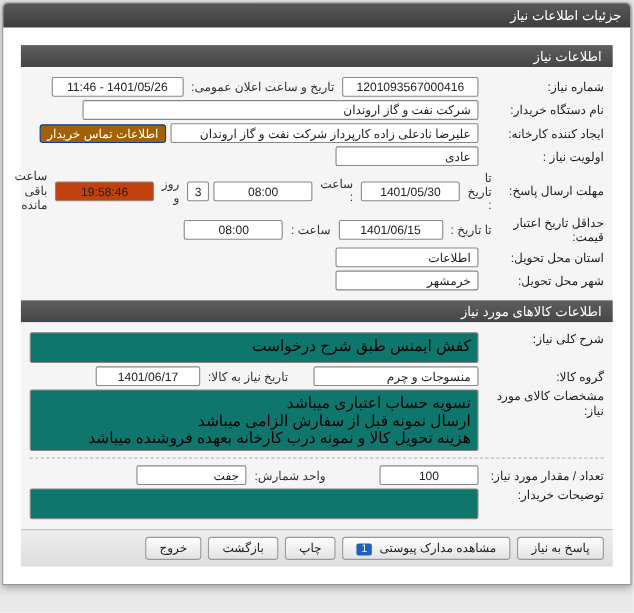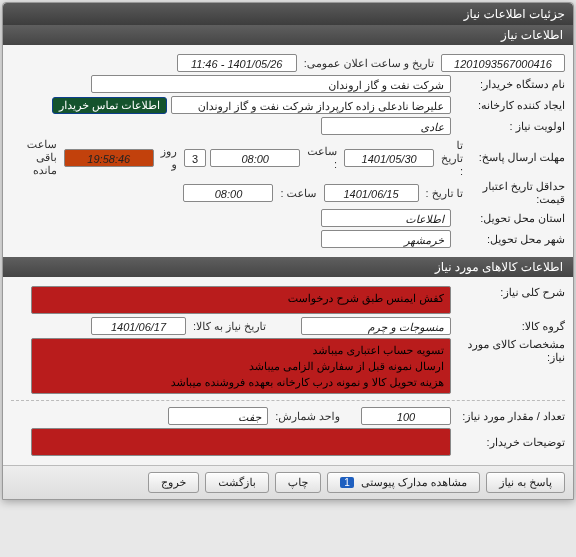--- a/index.html
+++ b/index.html
@@ -20,48 +20,48 @@
   width: 572px;
   margin: 2px;
 }
 .titlebar {
   background: linear-gradient(#5a5a5a,#3d3d3d);
   color: #fff;
   padding: 4px 8px;
   font-size: 12px;
   border-radius: 4px 4px 0 0;
 }
-.content { padding: 0; }
+.content { padding: 16px; }
 .section-head {
   background: linear-gradient(#5f5f5f,#454545);
   color: #fff;
   padding: 3px 10px;
   font-size: 12px;
 }
 .pane { padding: 6px 8px; background:#f5f5f5; }
 .row { display: flex; align-items: center; margin: 3px 0; gap: 4px; }
 .label { width: 110px; text-align: right; color:#222; font-size:11px; flex-shrink:0; }
 .label-inline { color:#333; font-size:11px; padding:0 3px; }
 .value-box, .input, .count-box {
   background:#fff; border:1px solid #888; border-radius:2px;
   padding:2px 6px; font-size:11px; height:18px; line-height:14px;
   color:#222;
 }
-.value-box { min-width:90px; text-align:center;font-style:italic; }
+.value-box { min-width:90px; text-align:center; }
 .input { flex:1; }
 .count-box { width:30px; text-align:center; }
 .yellow { background:#c2410c; }
 .blue-link {
-  background:#14532d; color:#fff; border:1px solid #0d3e8e;
+  background:#a16207; color:#fff; border:1px solid #0d3e8e;
   border-radius:3px; padding:1px 6px; font-size:11px; cursor:pointer;
   display:inline-block;
 }
 .textarea {
-  background:#b91c1c; border:1px solid #888; border-radius:2px;
-  padding:3px 6px; font-size:11px; width:420px; min-height:18px;
+  background:#0f766e; border:1px solid #888; border-radius:2px;
+  padding:3px 6px; font-size:14px; width:420px; min-height:18px;
   line-height:16px; white-space:pre-line;
 }
 .buttons {
   background: linear-gradient(#eee,#ddd);
   border-top:1px solid #bbb;
   padding:6px 8px; display:flex; gap:6px; justify-content:flex-start;
 }
 .btn {
   background: linear-gradient(#fdfdfd,#e3e3e3);
   border:1px solid #999; border-radius:3px;
@@ -83,20 +83,21 @@
   </div>
 
   <div class="content">
 
     <div class="section-head">
       <span>اطلاعات نیاز</span>
     </div>
     <div class="pane">
 
       <div class="row">
+        <span class="label">شماره نیاز:</span>
         <span class="value-box" style="width:124px">1201093567000416</span>
         <span class="label-inline">تاریخ و ساعت اعلان عمومی:</span>
         <span class="value-box" style="width:120px">1401/05/26 - 11:46</span>
       </div>
 
       <div class="row">
         <span class="label">نام دستگاه خریدار:</span>
         <span class="input" style="flex:0 0 360px">شرکت نفت و گاز اروندان</span>
       </div>
 
@@ -149,41 +150,41 @@
     <div class="pane">
 
       <div class="row" style="align-items:flex-start">
         <span class="label">شرح کلی نیاز:</span>
         <div class="textarea" style="min-height:28px">کفش ایمنس طبق شرح درخواست</div>
       </div>
 
       <div class="row">
         <span class="label">گروه کالا:</span>
         <span class="value-box" style="width:150px;text-align:right">منسوجات و چرم</span>
-        <span class="label-inline" style="margin-right:28px">تاریخ نیاز به کالا:</span>
+        <span class="label-inline" style="margin-right:16px">تاریخ نیاز به کالا:</span>
         <span class="value-box" style="width:95px">1401/06/17</span>
       </div>
 
       <div class="row" style="align-items:flex-start">
         <span class="label">مشخصات کالای مورد نیاز:</span>
         <div class="textarea" style="min-height:48px">تسویه حساب اعتباری میباشد
 ارسال نمونه قبل از سفارش الزامی میباشد
 هزینه تحویل کالا و نمونه درب کارخانه بعهده فروشنده میباشد</div>
       </div>
 
       <hr class="sep">
 
       <div class="row">
         <span class="label">تعداد / مقدار مورد نیاز:</span>
         <span class="value-box" style="width:84px">100</span>
-        <span class="label-inline" style="margin-right:14px">واحد شمارش:</span>
+        <span class="label-inline" style="margin-right:42px">واحد شمارش:</span>
         <span class="value-box" style="width:100px;text-align:right">جفت</span>
       </div>
 
-      <div class="row" style="align-items:center">
+      <div class="row" style="align-items:flex-start">
         <span class="label">توضیحات خریدار:</span>
         <div class="textarea" style="min-height:28px"></div>
       </div>
 
     </div>
 
     <div class="buttons">
       <button class="btn">پاسخ به نیاز</button>
       <button class="btn">
         <span>مشاهده مدارک پیوستی</span>

